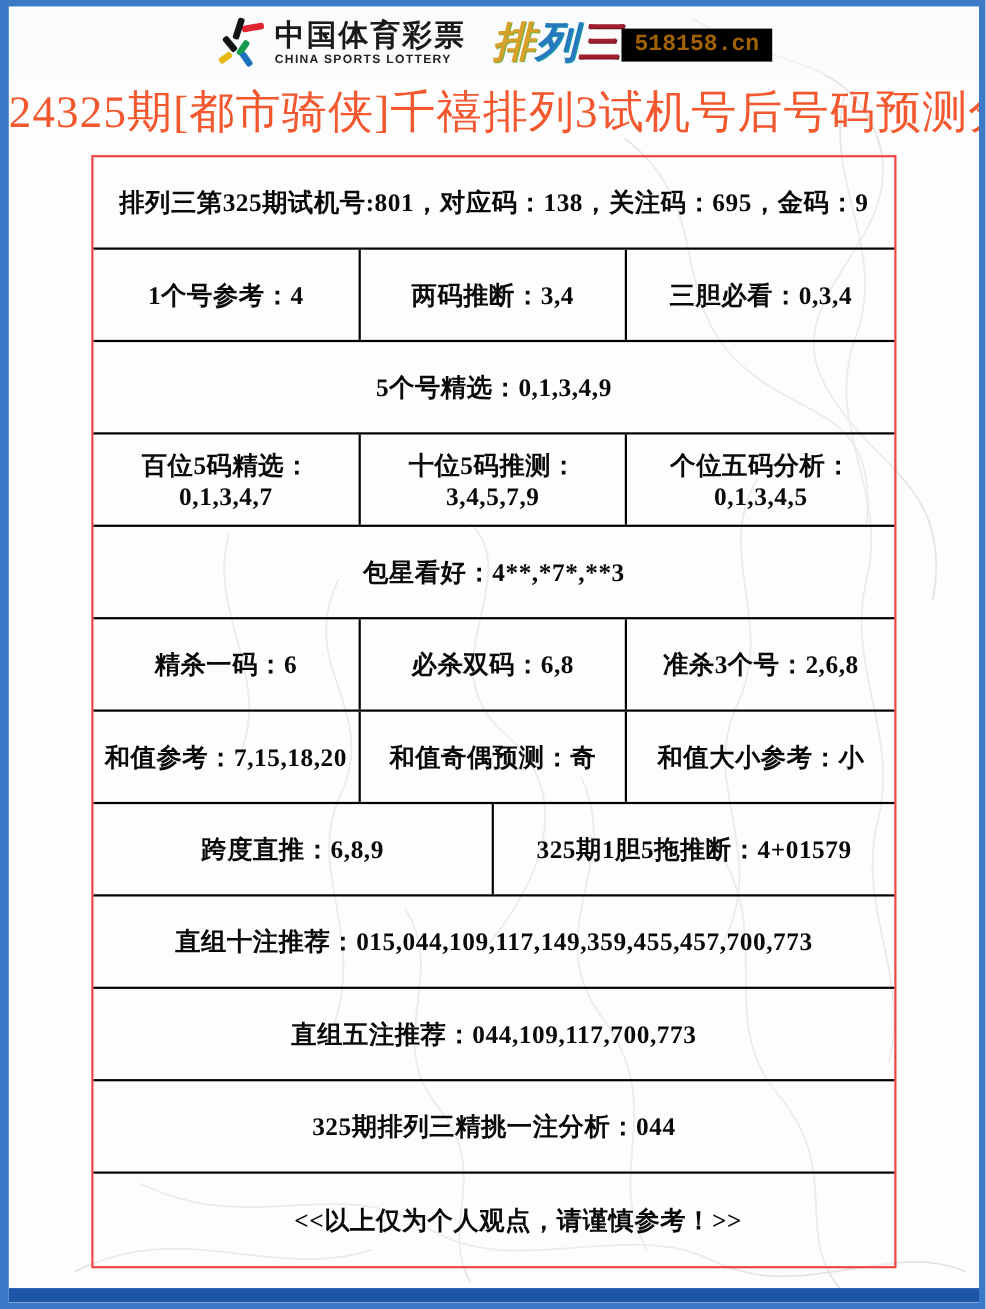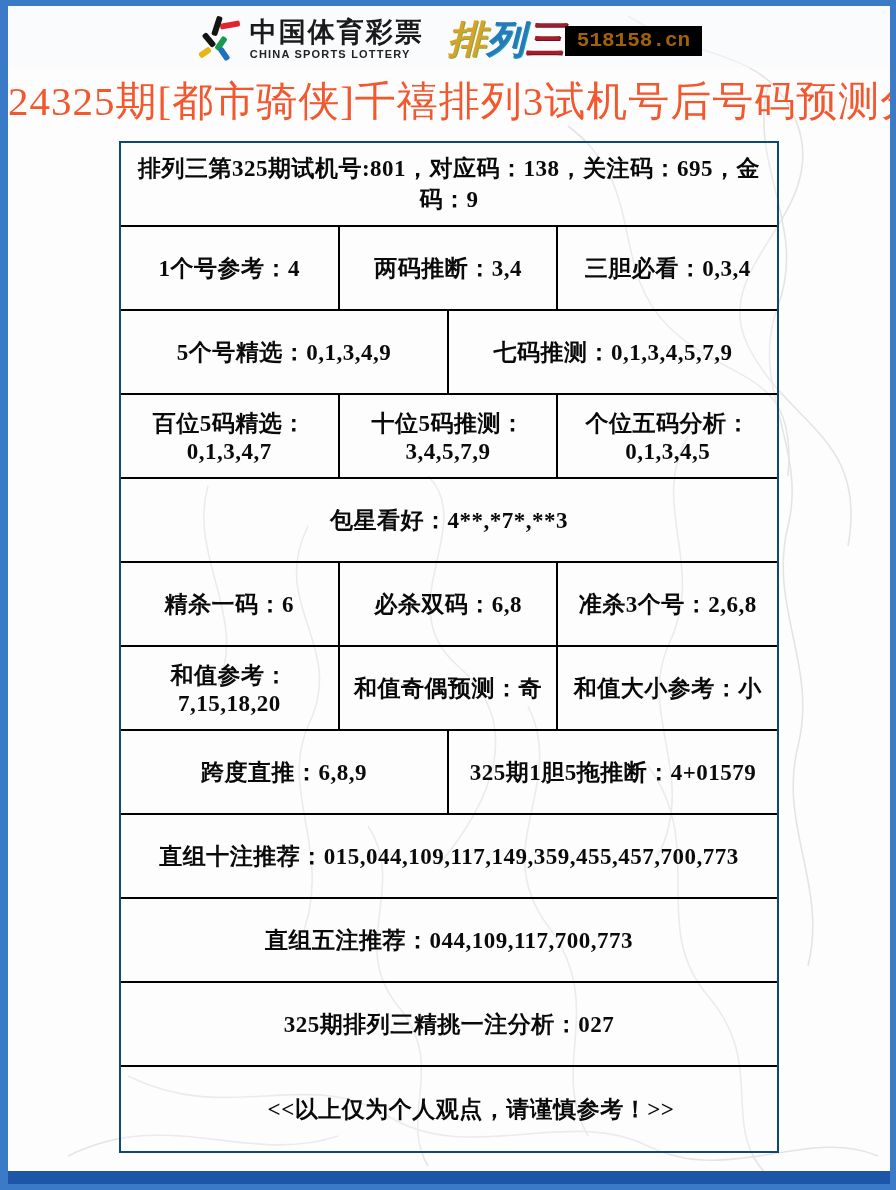--- a/index.html
+++ b/index.html
@@ -78,23 +78,23 @@
     font-size: 41px;
     font-weight: 400;
     color: #f2572e;
     letter-spacing: 1px;
     padding: 6px 0 8px 0;
     white-space: nowrap;
   }
 
   
   .ptable {
-    width: 660px;
+    width: 732px;
     margin: 4px auto 0 auto;
-    border: 2px solid #0c4a6e;
+    border: 2px solid #ef4444;
     background: rgba(255,255,255,.25);
   }
   .trow { display: flex; height: 84px; border-bottom: 2px solid #000; }
   .trow:last-child { border-bottom: none; padding-left: 44px; }
   .tcell {
     display: flex; align-items: center; justify-content: center;
     font-size: 23px; font-weight: 700; color: #0a0a0a;
     border-right: 2px solid #000;
     letter-spacing: .5px;
     padding: 0 6px;
@@ -167,21 +167,20 @@
       </div>
 
       <div class="trow cols3">
         <div class="tcell">1个号参考：4</div>
         <div class="tcell">两码推断：3,4</div>
         <div class="tcell">三胆必看：0,3,4</div>
       </div>
 
       <div class="trow cols3">
         <div class="tcell">5个号精选：0,1,3,4,9</div>
-        <div class="tcell">七码推测：0,1,3,4,5,7,9</div>
       </div>
 
       <div class="trow cols3">
         <div class="tcell">百位5码精选：0,1,3,4,7</div>
         <div class="tcell">十位5码推测：3,4,5,7,9</div>
         <div class="tcell">个位五码分析：0,1,3,4,5</div>
       </div>
 
       <div class="trow cols1">
         <div class="tcell">包星看好：4**,*7*,**3</div>
@@ -206,21 +205,21 @@
 
       <div class="trow cols1">
         <div class="tcell">直组十注推荐：015,044,109,117,149,359,455,457,700,773</div>
       </div>
 
       <div class="trow cols1">
         <div class="tcell">直组五注推荐：044,109,117,700,773</div>
       </div>
 
       <div class="trow cols1">
-        <div class="tcell">325期排列三精挑一注分析：027</div>
+        <div class="tcell">325期排列三精挑一注分析：044</div>
       </div>
 
       <div class="trow cols1">
         <div class="tcell">&lt;&lt;以上仅为个人观点，请谨慎参考！&gt;&gt;</div>
       </div>
 
     </div>
   </div>
 
   <div class="bottom-bar"></div>

